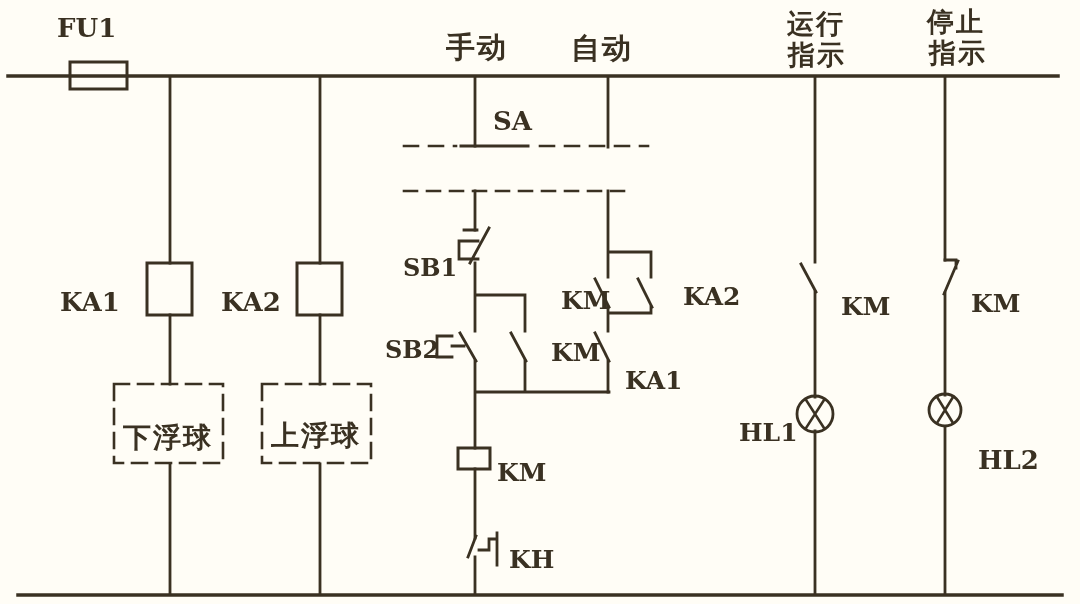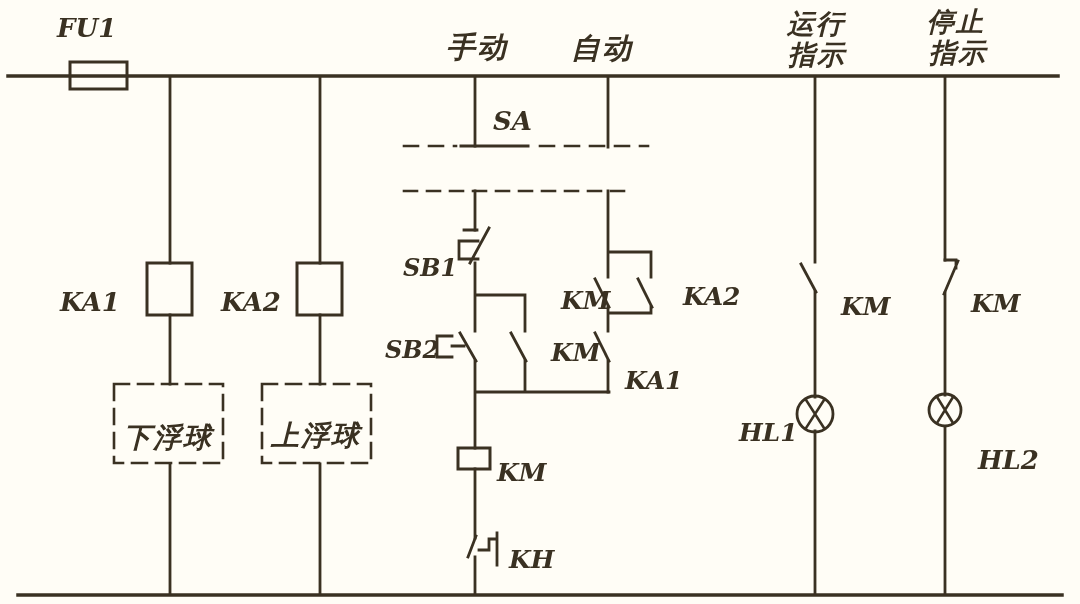--- a/index.html
+++ b/index.html
@@ -1,17 +1,17 @@
 <!DOCTYPE html>
 <html style="--ink: #3a3122; --paper: #fffdf6;"><head>
 <meta charset="utf-8">
 <style>
   :root { --ink:#3a3122; --paper:#fffdf6; }
   html,body { margin:0; padding:0; background:var(--paper); }
-  .stage { width:1080px; height:604px; position:relative; background:var(--paper); overflow:hidden;font-style:italic; }
+  .stage { width:1080px; height:604px; position:relative; background:var(--paper); overflow:hidden; }
   svg.diagram { display:block; width:1080px; height:604px; color:var(--ink); }
   svg.diagram path, svg.diagram rect, svg.diagram circle, svg.diagram line {
     stroke:currentColor; fill:none; stroke-linecap:square;
   }
   text { fill:var(--ink); stroke:none; font-family:"DejaVu Serif", serif; font-weight:bold; }
   text.cjk { font-family:"DejaVu Sans", sans-serif; font-weight:bold; letter-spacing:2px; }
 </style>
 </head>
 <body>
 

